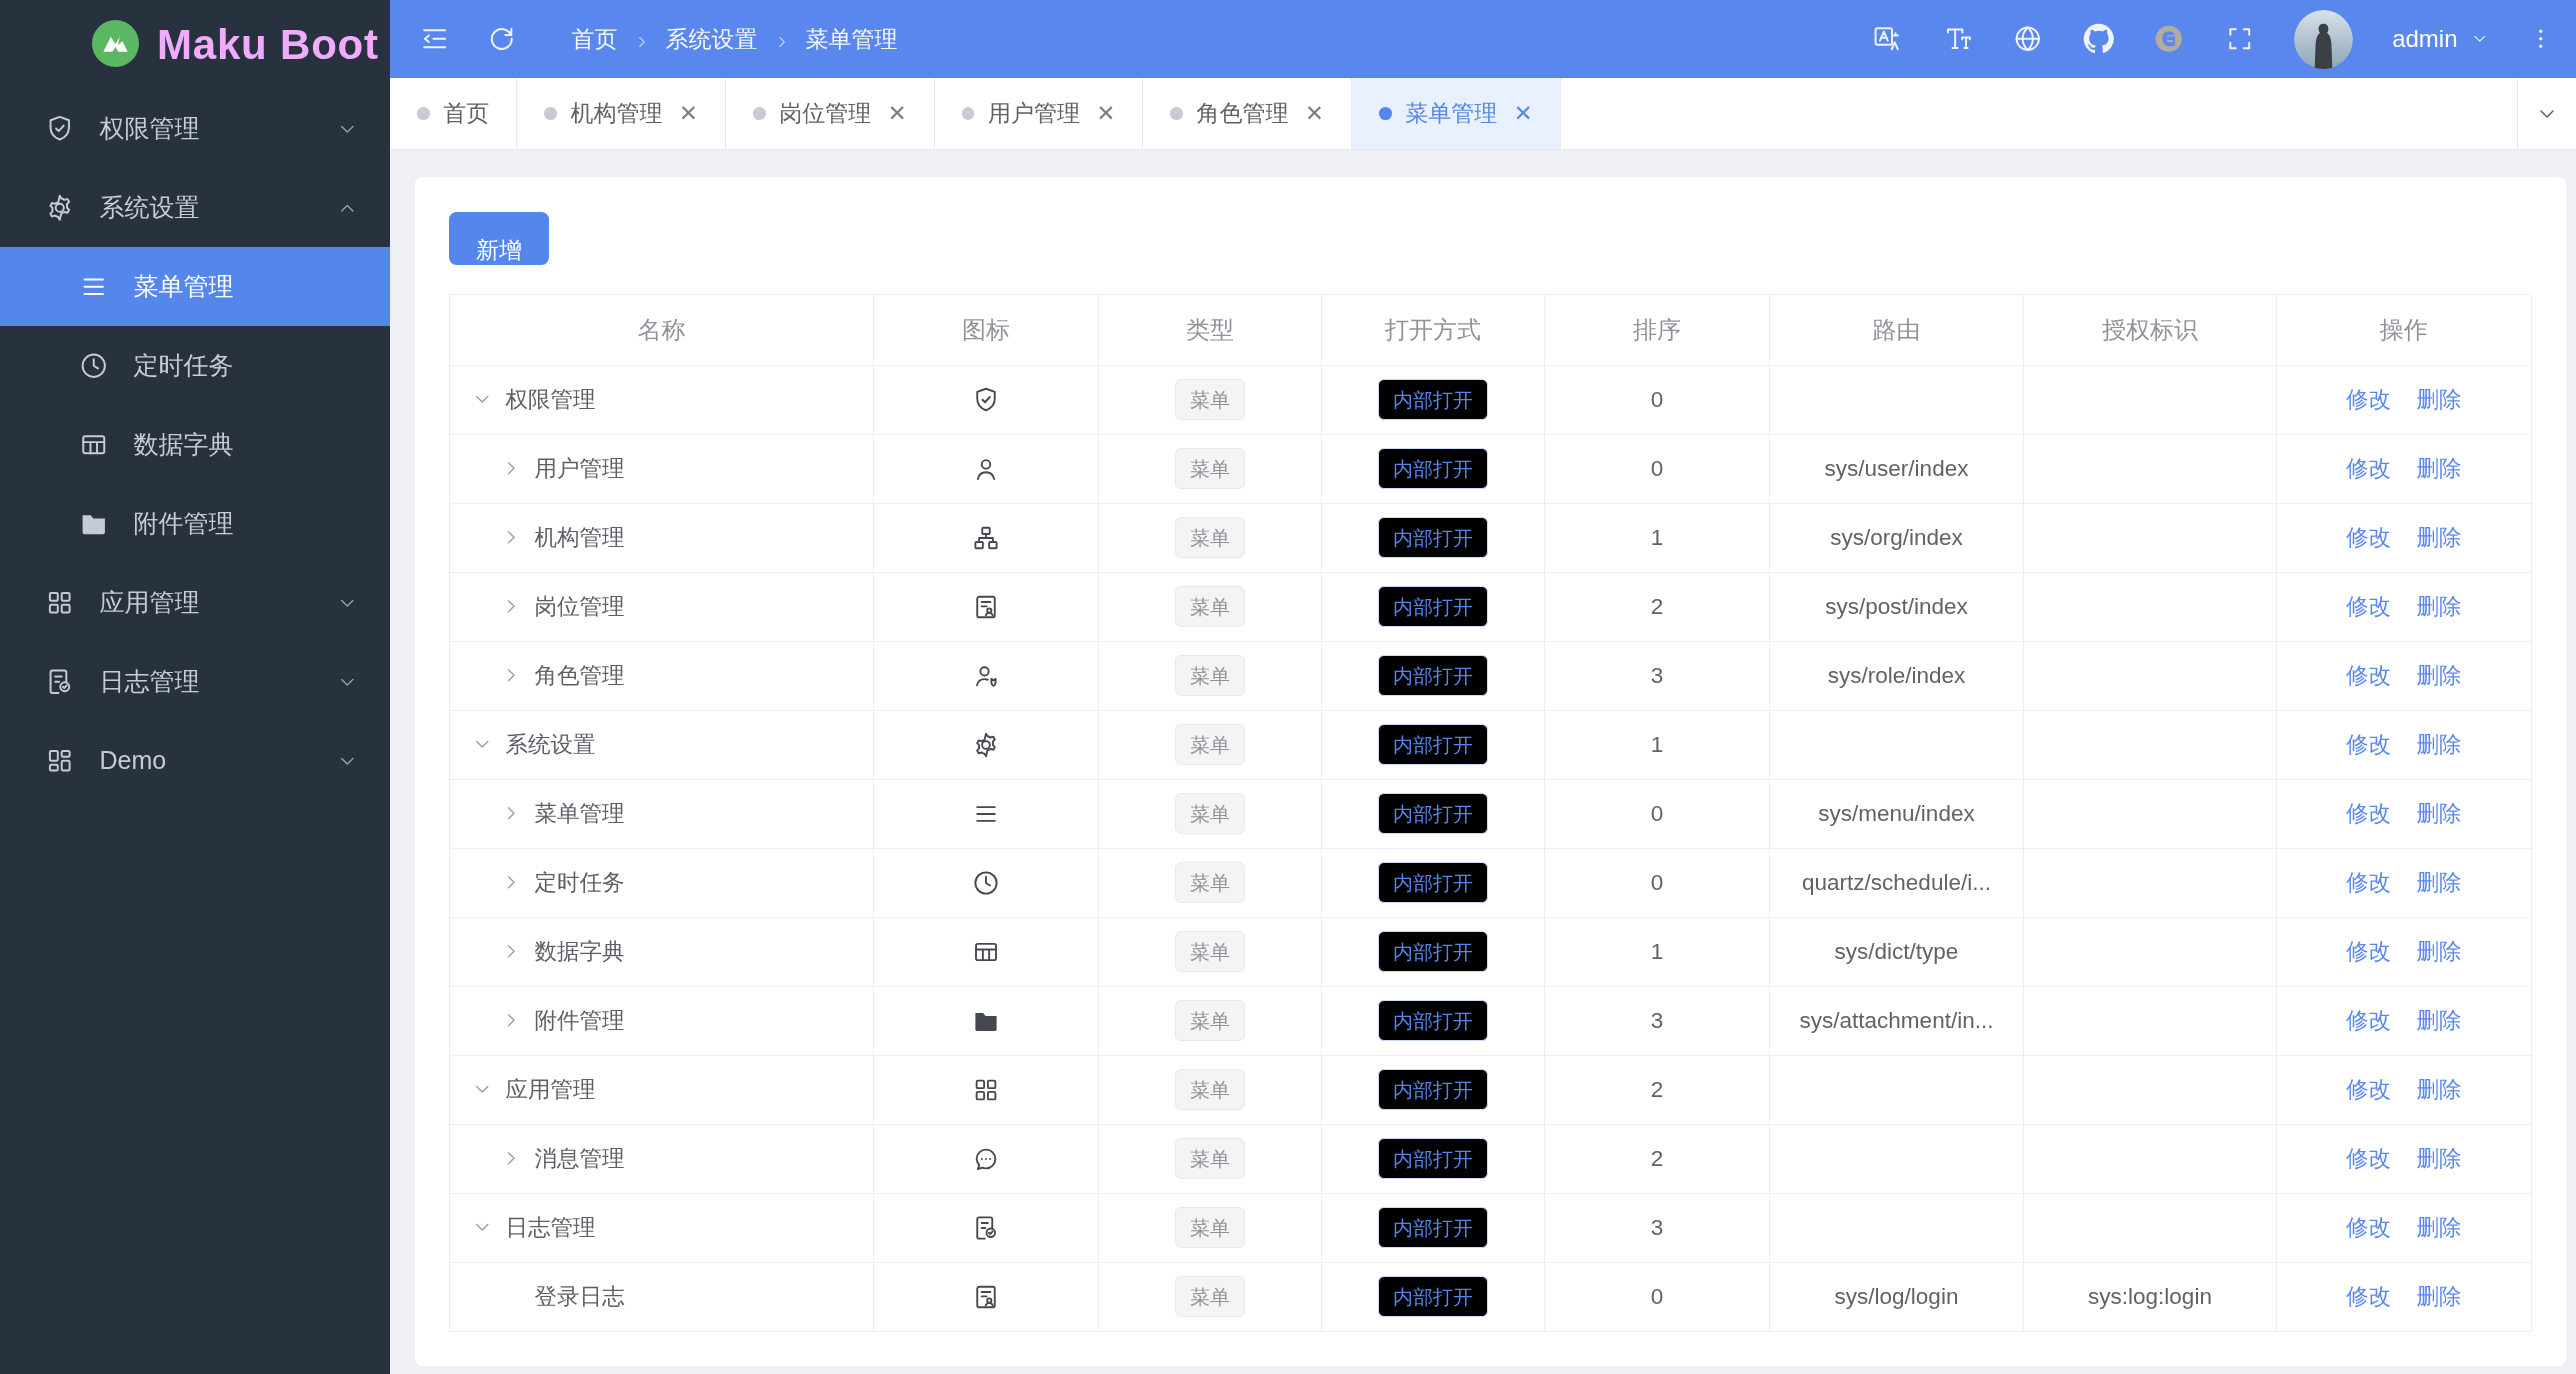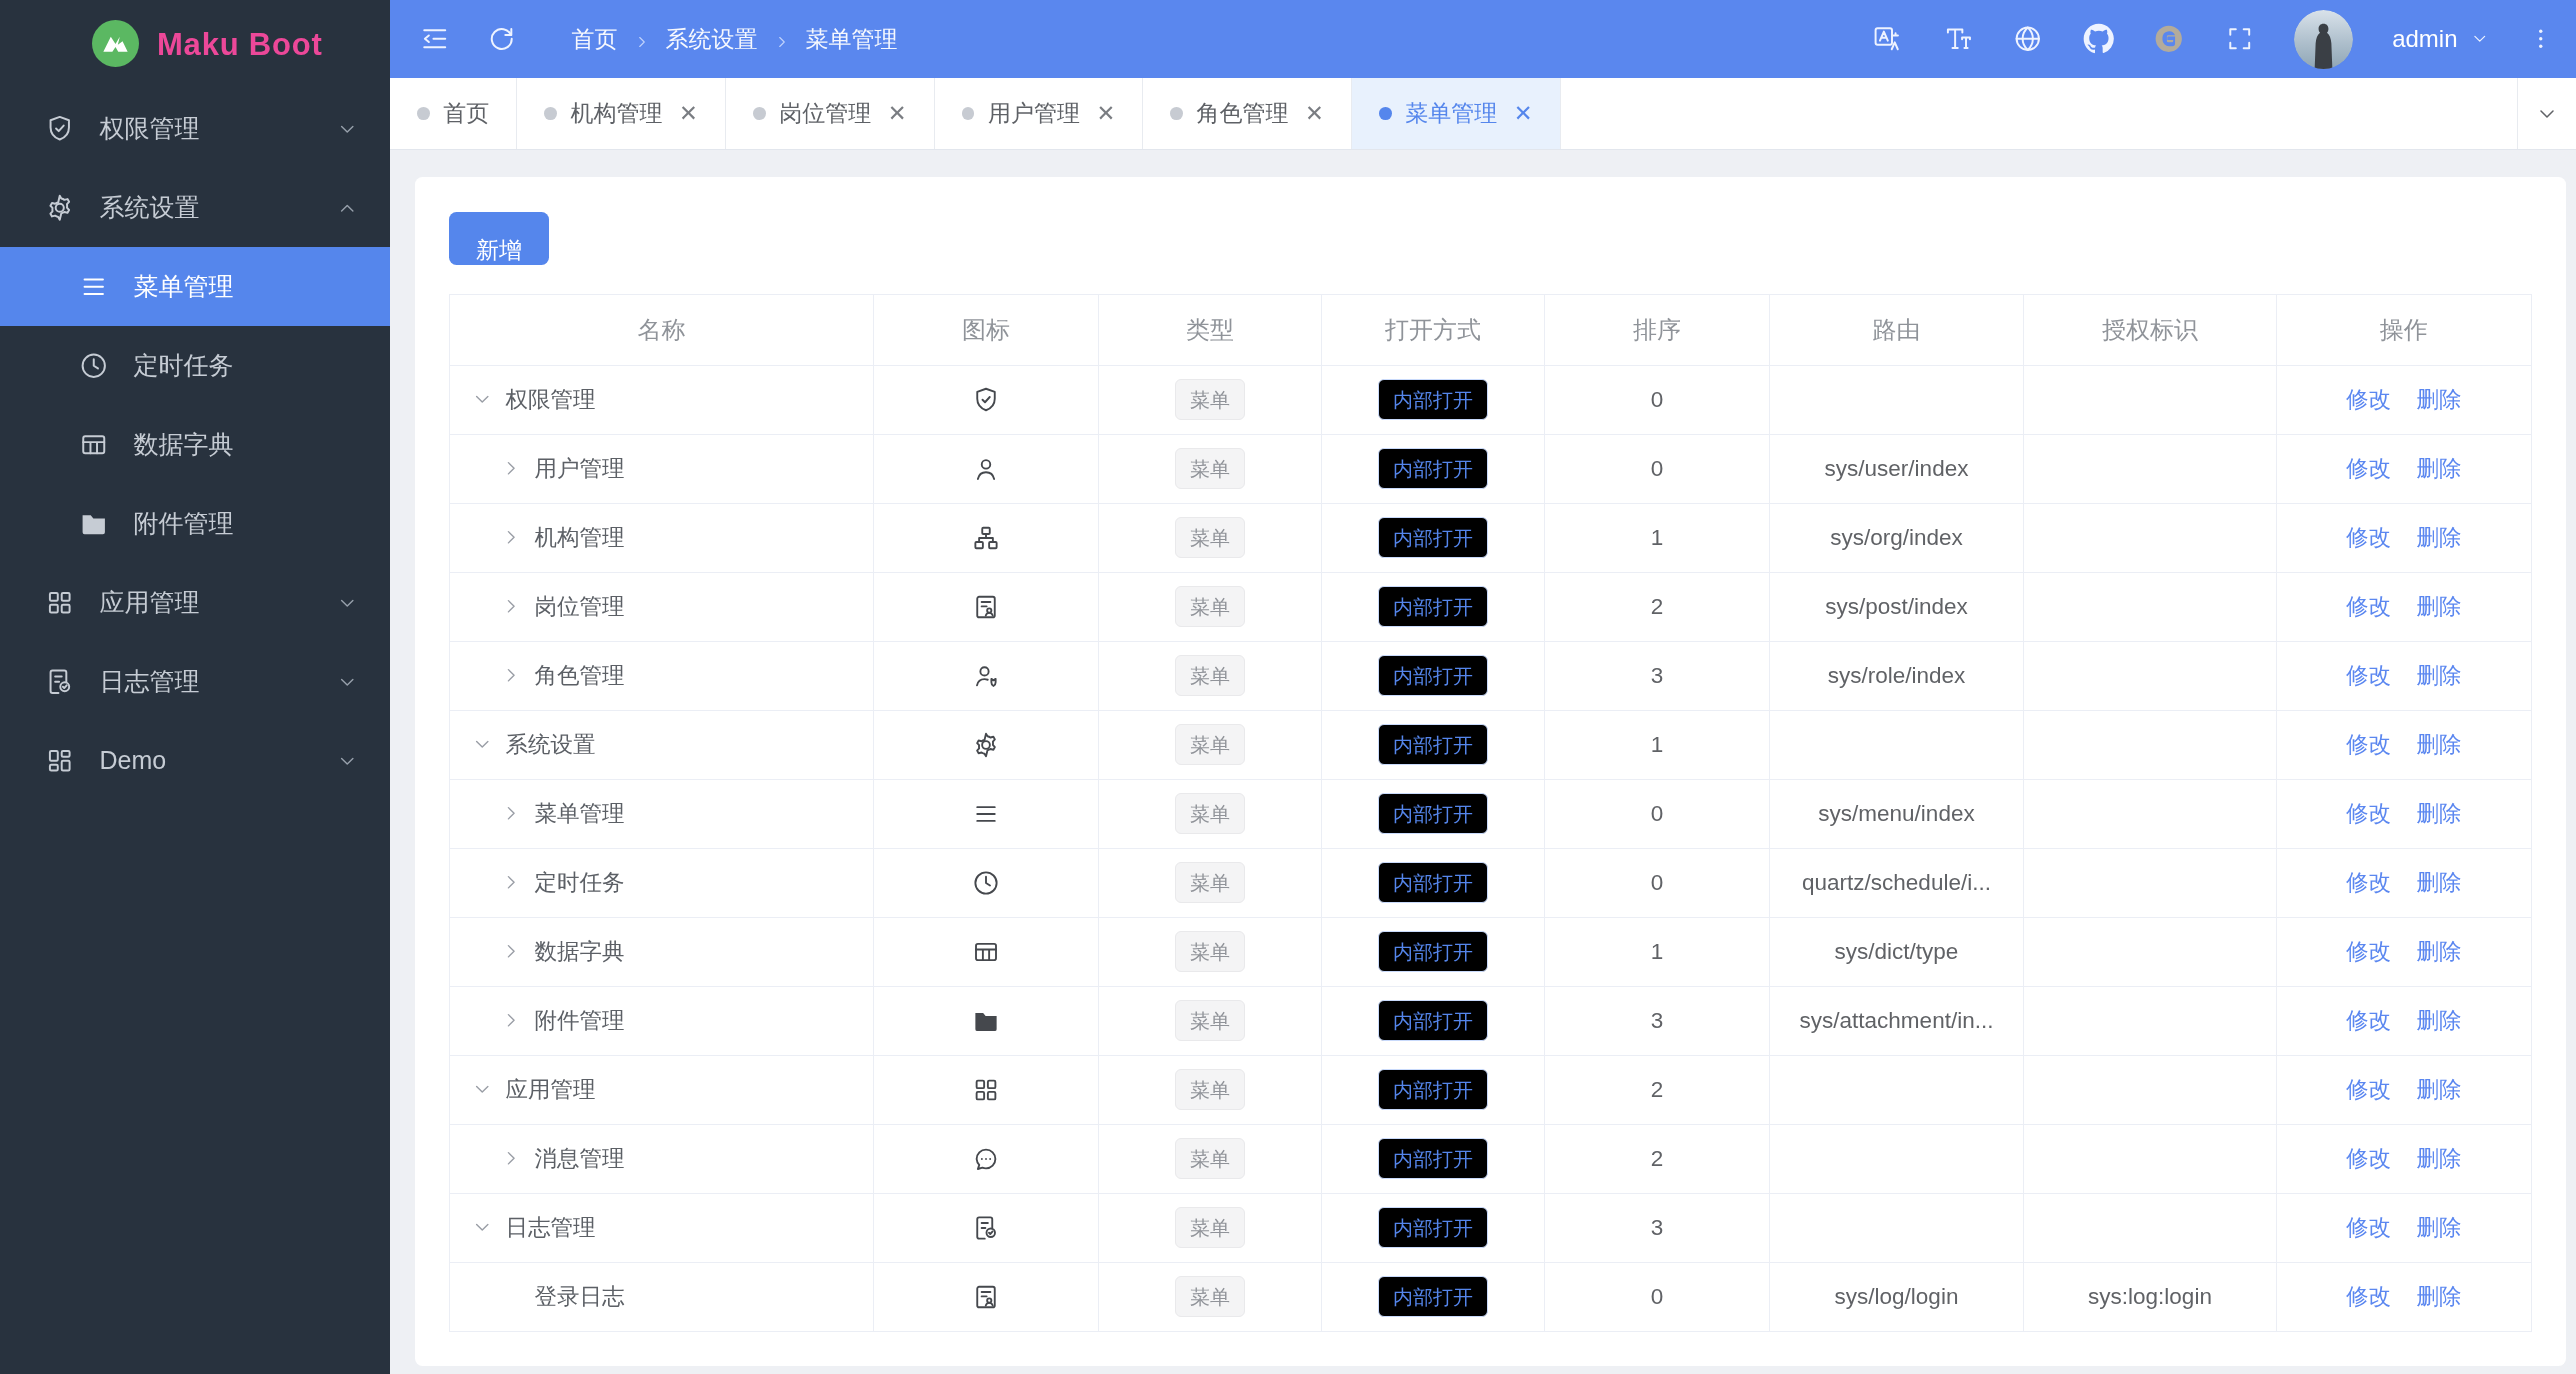--- a/index.html
+++ b/index.html
@@ -12,21 +12,21 @@
     --sidebar-bg:#28323e;
     --page-bg:#eef0f4;
     --link:#5b87f0;
   }
 
   .app{ display:flex; width:2576px; height:1374px; }
 
   
   .sidebar{ width:390px; flex-shrink:0; background:var(--sidebar-bg); color:#c6ccd4; display:flex; flex-direction:column; }
   .logo{ height:89px; display:flex; align-items:center; padding-left:92px; gap:18px; }
-  .logo-title{ font-size:31px; font-weight:bold; color:#ec4899; letter-spacing:0.8px; }
+  .logo-title{ font-size:42px; font-weight:bold; color:#f0abfc; letter-spacing:0.8px; }
   .menu{ flex:1; }
   .menu-item{ height:79px; display:flex; align-items:center; padding:0 31.5px 0 44px; font-size:25px; color:#c6ccd4; cursor:pointer; }
   .menu-item .mi-icon{ width:31.5px; height:31.5px; margin-right:24px; flex-shrink:0; }
   .menu-item .mi-icon svg{ width:100%; height:100%; }
   .menu-item .mi-chevron{ margin-left:auto; width:22.5px; height:22.5px; color:#97a0ab; }
   .menu-item.sub{ padding-left:78px; }
   .menu-item.active{ background:var(--primary); color:#ffffff; }
 
   
   .main{ flex:1; display:flex; flex-direction:column; min-width:0; }

